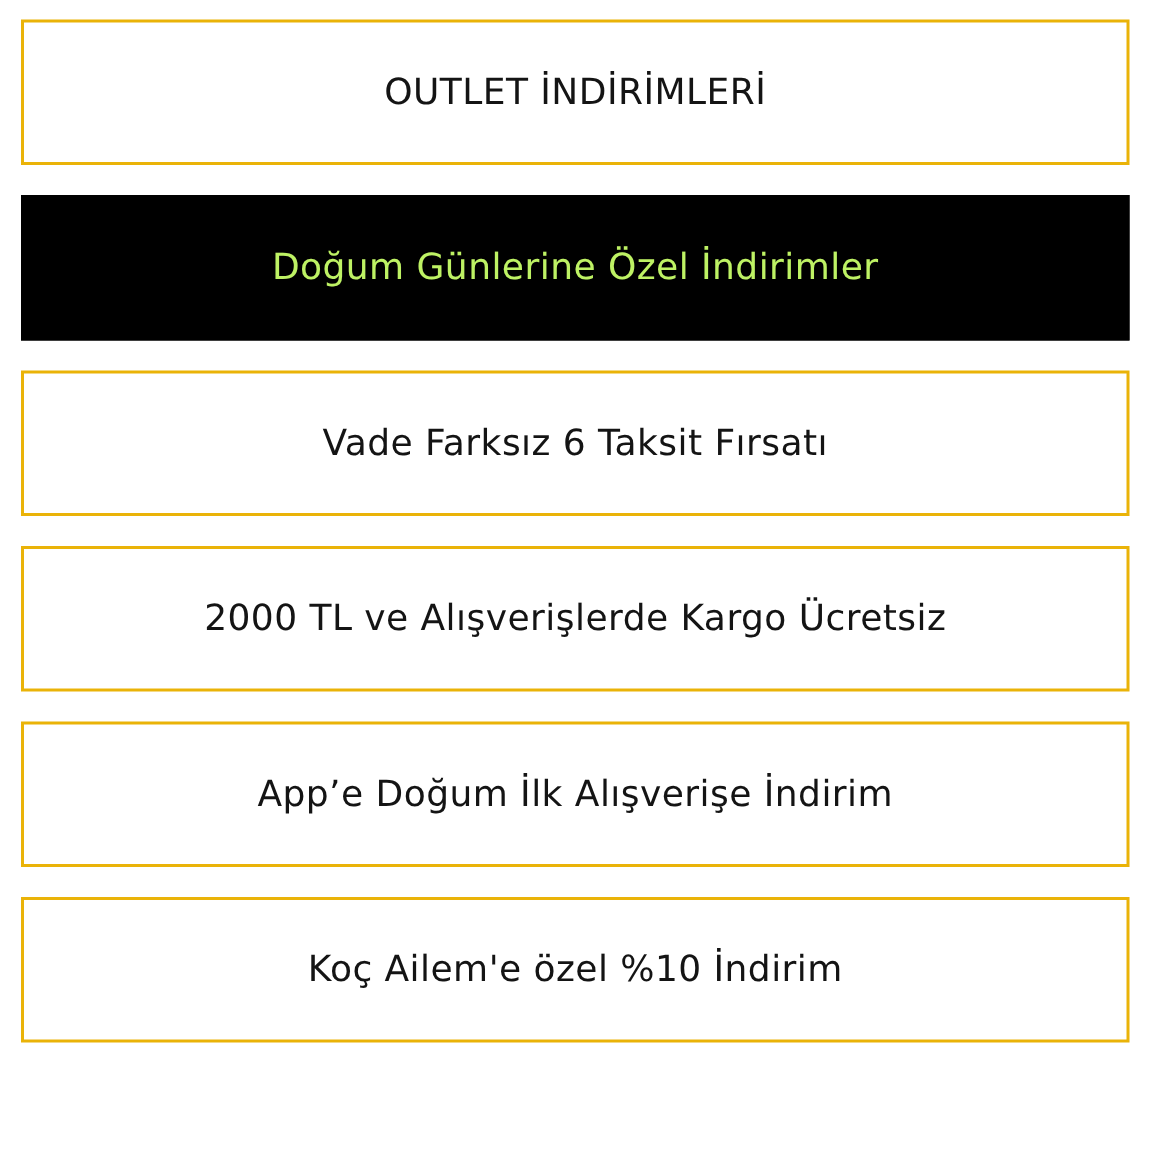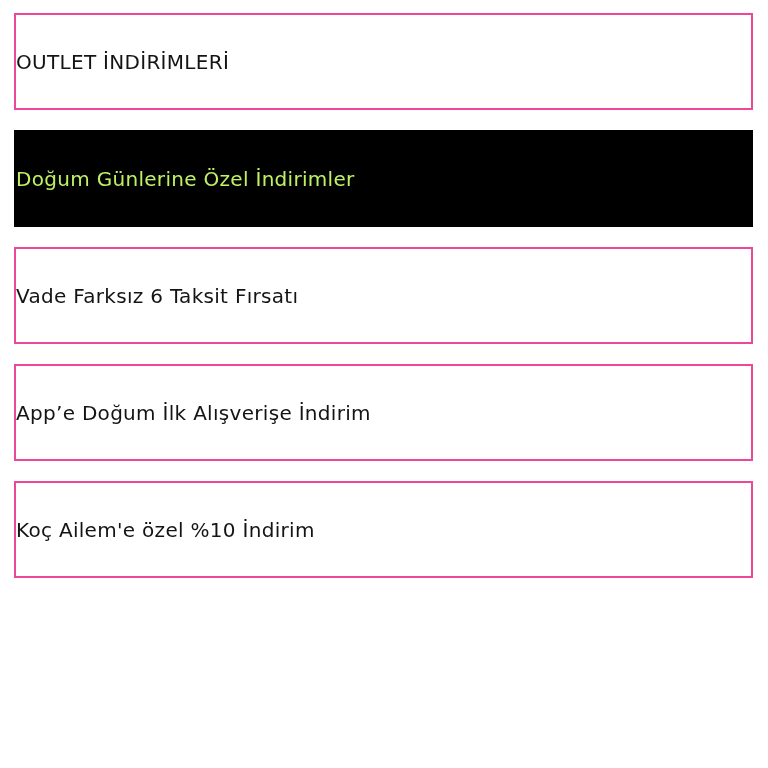--- a/index.html
+++ b/index.html
@@ -14,24 +14,25 @@
     display: flex;
     flex-direction: column;
     gap: 20px;
     padding: 13px 15px 0 14px;
   }
   .banner {
     height: 97px;
     flex: 0 0 97px;
     display: flex;
     align-items: center;
-    border: 2px solid #ec4899;
+    justify-content: center;
+    border: 2px solid #eab308;
     background: #ffffff;
     color: #141414;
-    font-size: 20px;
+    font-size: 24px;
     font-weight: 500;
     letter-spacing: 0.3px;
     text-align: center;
     cursor: pointer;
     user-select: none;
   }
   .banner--filled {
     background: #000000;
     border-color: #000000;
     color: #bef264;
@@ -48,20 +49,23 @@
   </div>
 
   <div class="banner banner--filled">
     <span>Doğum Günlerine Özel İndirimler</span>
   </div>
 
   <div class="banner">
     <span>Vade Farksız 6 Taksit Fırsatı</span>
   </div>
 
+  <div class="banner">
+    <span>2000 TL ve Alışverişlerde Kargo Ücretsiz</span>
+  </div>
 
   <div class="banner">
     <span>App’e Doğum İlk Alışverişe İndirim</span>
   </div>
 
 
   <div class="banner">
     <span>Koç Ailem'e özel %10 İndirim</span>
   </div>
 

